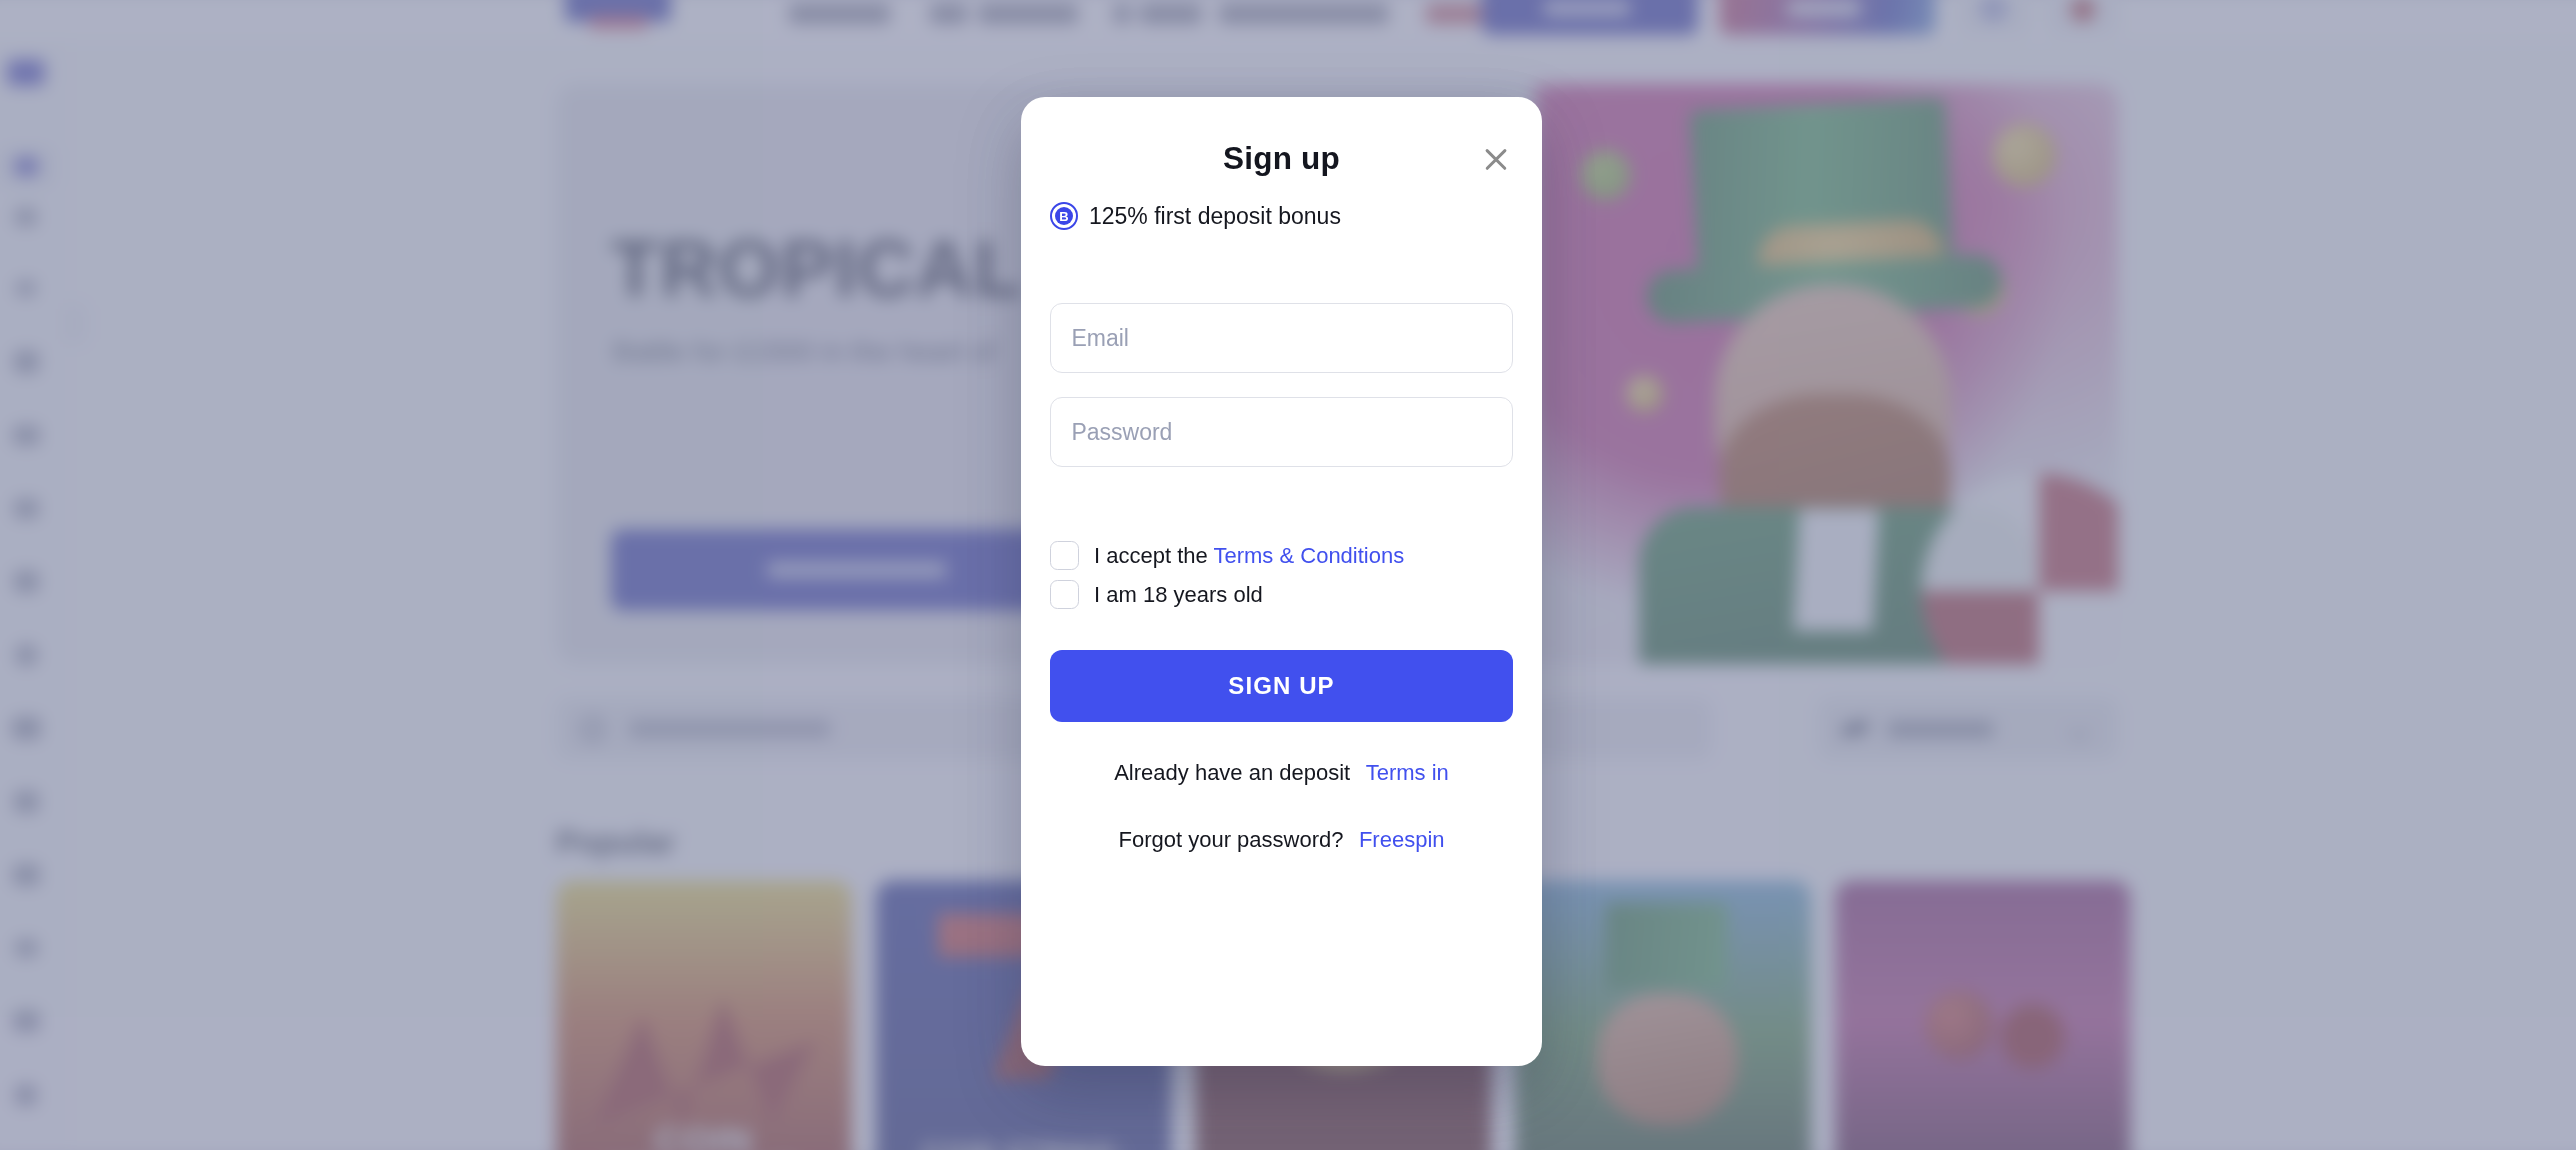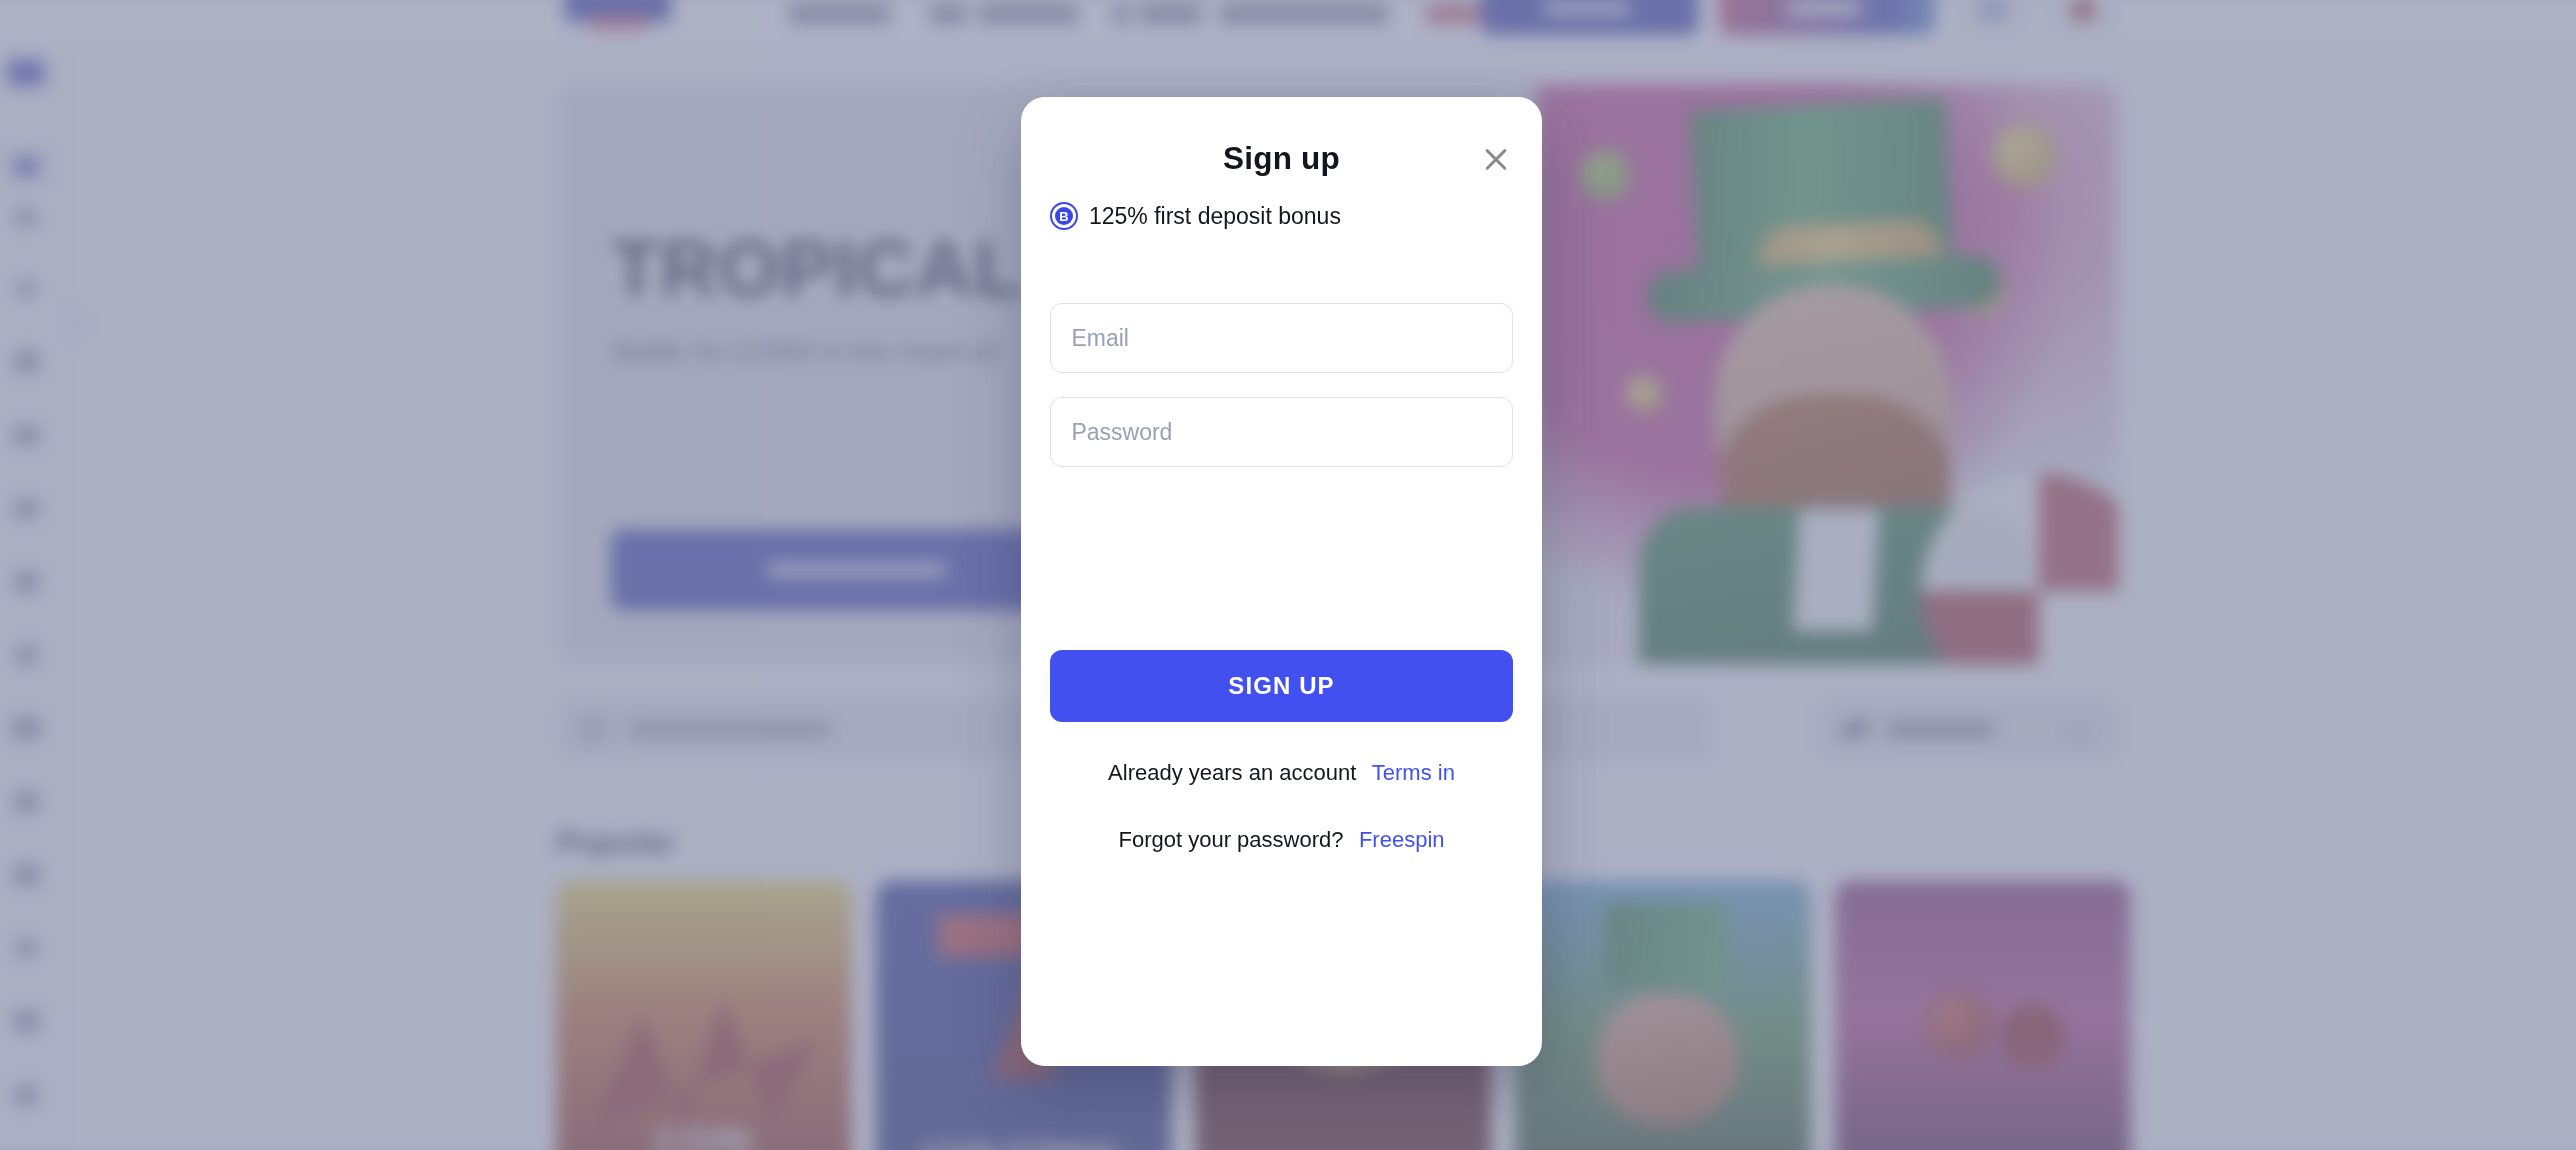--- a/index.html
+++ b/index.html
@@ -461,25 +461,38 @@
         </span>
         <span class="bonus-tx">125% first deposit bonus</span>
       </div>
     </div>
 
     <div class="fields">
       <input class="inp" type="email" placeholder="Email" style="">
       <input class="inp" type="password" placeholder="Password" style="">
     </div>
 
+    <div class="checks">
+      <div class="crow">
+        <span class="cbox"></span>
+        <span class="ctx">
+          <span>I accept the</span>
+          <span class="lnk">Terms &amp; Conditions</span>
+        </span>
+      </div>
+      <div class="crow">
+        <span class="cbox"></span>
+        <span class="ctx">I am 18 years old</span>
+      </div>
+    </div>
 
     <button class="signup-btn">SIGN UP</button>
 
     <div class="foot foot1">
-      <span>Already years an account</span>
+      <span>Already have an deposit</span>
       <span class="lnk">Terms in</span>
     </div>
     <div class="foot foot2">
       <span>Forgot your password?</span>
       <span class="lnk">Freespin</span>
     </div>
 
   </div>
 </div>
 

